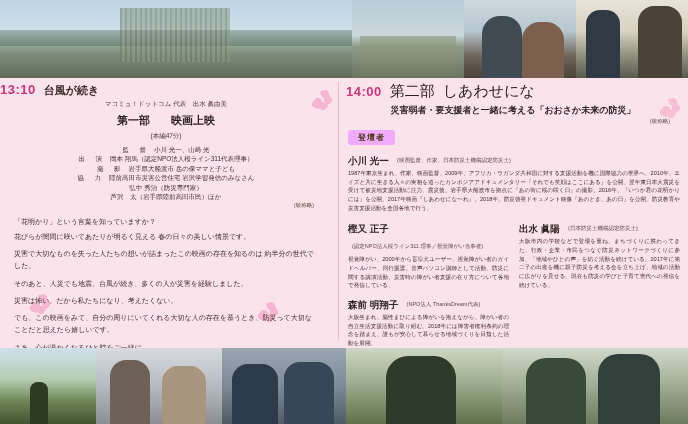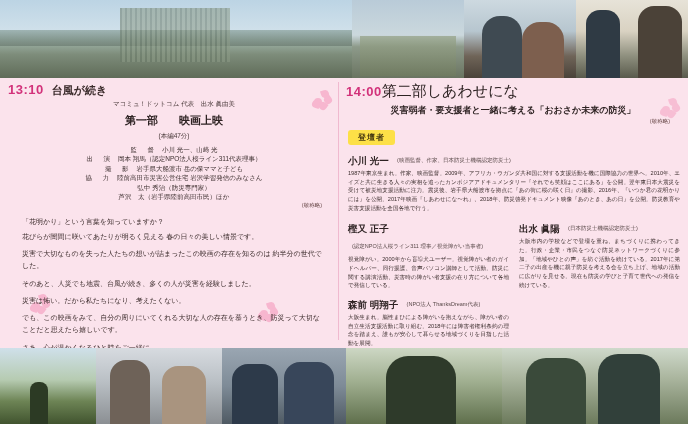--- a/index.html
+++ b/index.html
@@ -38,47 +38,47 @@
   .pb-3:before{content:"";position:absolute;left:10px;top:16px;width:46px;height:60px;border-radius:16px 16px 0 0;background:#2d3a4a;}
   .pb-3:after{content:"";position:absolute;left:62px;top:14px;width:50px;height:62px;border-radius:16px 16px 0 0;background:#38465a;}
   .pb-4{width:156px;height:76px;background:linear-gradient(#cdd7c4 0%,#9fae8f 45%,#5f6f4c 100%);}
   .pb-4:after{content:"";position:absolute;left:40px;top:8px;width:70px;height:68px;border-radius:22px 22px 0 0;background:#2e3a2a;}
   .pb-5{width:186px;height:76px;background:linear-gradient(#cfd9cb 0%,#aab59e 40%,#6c7a5c 100%);}
   .pb-5:before{content:"";position:absolute;left:24px;top:10px;width:60px;height:66px;border-radius:20px 20px 0 0;background:#3a4a3a;}
   .pb-5:after{content:"";position:absolute;left:96px;top:6px;width:62px;height:70px;border-radius:20px 20px 0 0;background:#31403a;}
 
   
   .content{position:absolute;left:0;top:78px;width:688px;height:270px;}
-  .col-left{position:absolute;left:8px;top:0;width:340px;height:238px;padding:4px 8px 0 0;box-sizing:border-box;}
+  .col-left{position:absolute;left:0;top:0;width:340px;height:238px;padding:4px 8px 0 0;box-sizing:border-box;}
   .col-right{position:absolute;left:340px;top:0;width:348px;height:270px;padding:4px 8px 0 6px;box-sizing:border-box;}
 
   .sect-head{display:flex;align-items:baseline;gap:8px;}
   .time{font-size:13px;font-weight:bold;color:#d2327a;letter-spacing:.5px;}
   .sect-title{font-size:11px;font-weight:bold;color:#3a2a2a;}
   .sub-line{font-size:6.5px;color:#4a3a3a;text-align:center;margin-top:2px;}
   .part-row{display:flex;align-items:baseline;gap:21px;justify-content:center;margin-top:4px;}
   .part-label{font-size:11px;font-weight:bold;color:#2d2222;}
   .film-title{font-size:13px;font-weight:bold;color:#2d2222;}
   .film-run{font-size:6.5px;color:#4a3a3a;}
   .credits{margin-top:4px;font-size:6.5px;color:#3c2e2e;line-height:1.45;text-align:center;}
   .credits .rowl{display:flex;justify-content:center;gap:6px;}
   .credits .k{letter-spacing:2px;}
   .credit-right{text-align:right;font-size:5.5px;color:#6a4a4a;padding-right:18px;}
 
   .synopsis{margin-top:6px;font-size:7px;line-height:1.75;color:#3a2a2a;padding:0 14px;}
   .synopsis p{margin:0 0 5px 0;}
   .synopsis .q{margin-bottom:3px;}
 
   
-  .r-head{display:flex;align-items:baseline;}
+  .r-head{display:flex;align-items:baseline;gap:8px;}
   .r-title{font-size:15px;font-weight:normal;color:#2d2222;}
   .r-sub{font-size:9px;font-weight:bold;color:#2d2222;text-align:center;margin-top:3px;}
   .r-credit{text-align:right;font-size:5.5px;color:#6a4a4a;padding-right:10px;margin-top:1px;}
 
-  .badge{display:inline-block;background:#fde047;color:#4a3b12;font-size:8px;font-weight:bold;
+  .badge{display:inline-block;background:#f0abfc;color:#4a3b12;font-size:8px;font-weight:bold;
          padding:2px 10px;border-radius:3px;margin:5px 0 3px 2px;letter-spacing:1px;}
   .coord-badge{display:inline-block;border:1px solid #9a8a8a;color:#4a3a3a;font-size:7.5px;font-weight:bold;
          padding:2px 8px;margin:4px 0 2px 2px;letter-spacing:1px;background:transparent;}
   .person{margin:2px 0 4px 2px;}
   .p-name{font-size:9.5px;font-weight:bold;color:#2d2222;display:inline-block;}
   .p-role{font-size:5.5px;color:#5a4a4a;display:inline-block;margin-left:4px;vertical-align:2px;}
   .p-bio{font-size:5.6px;line-height:1.55;color:#3c2e2e;text-align:justify;margin-top:1px;}
   .two-col{display:flex;gap:8px;}
   .two-col > div{flex:1;}
 

